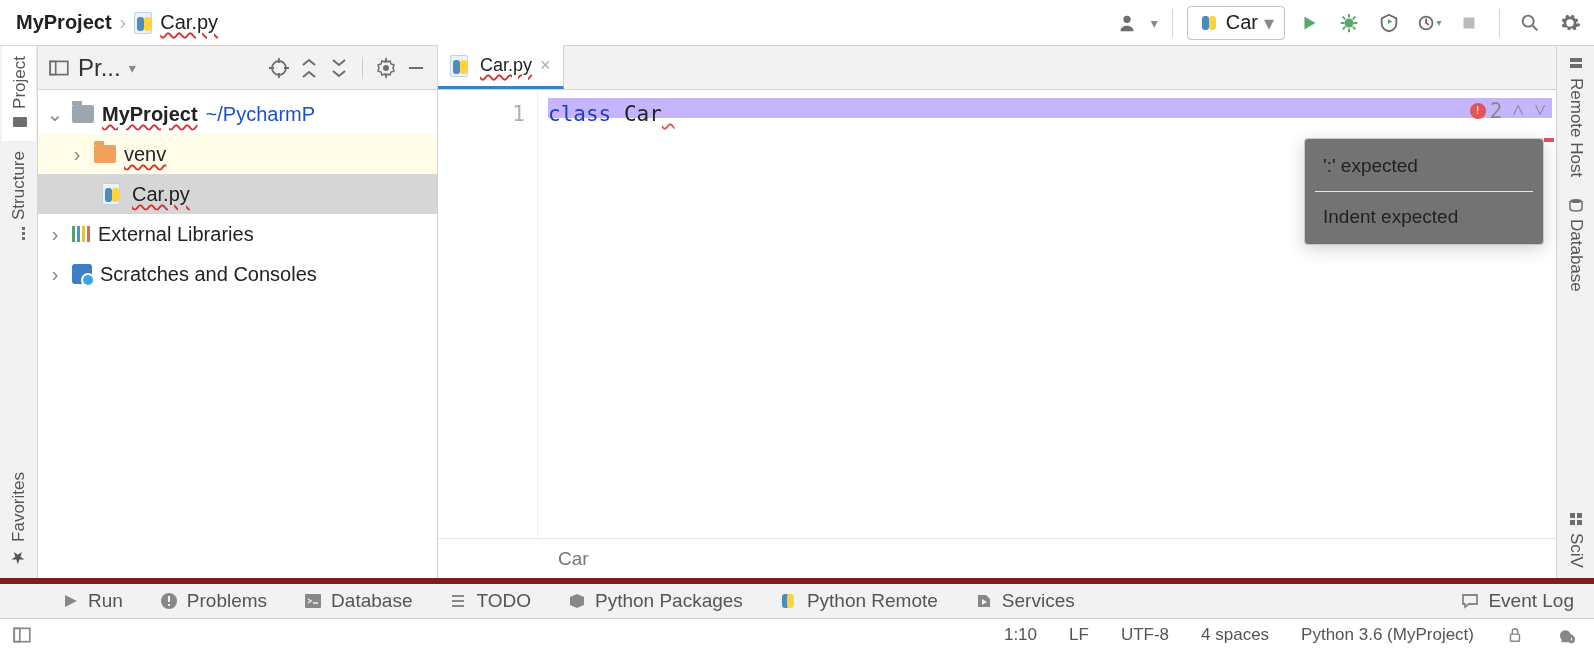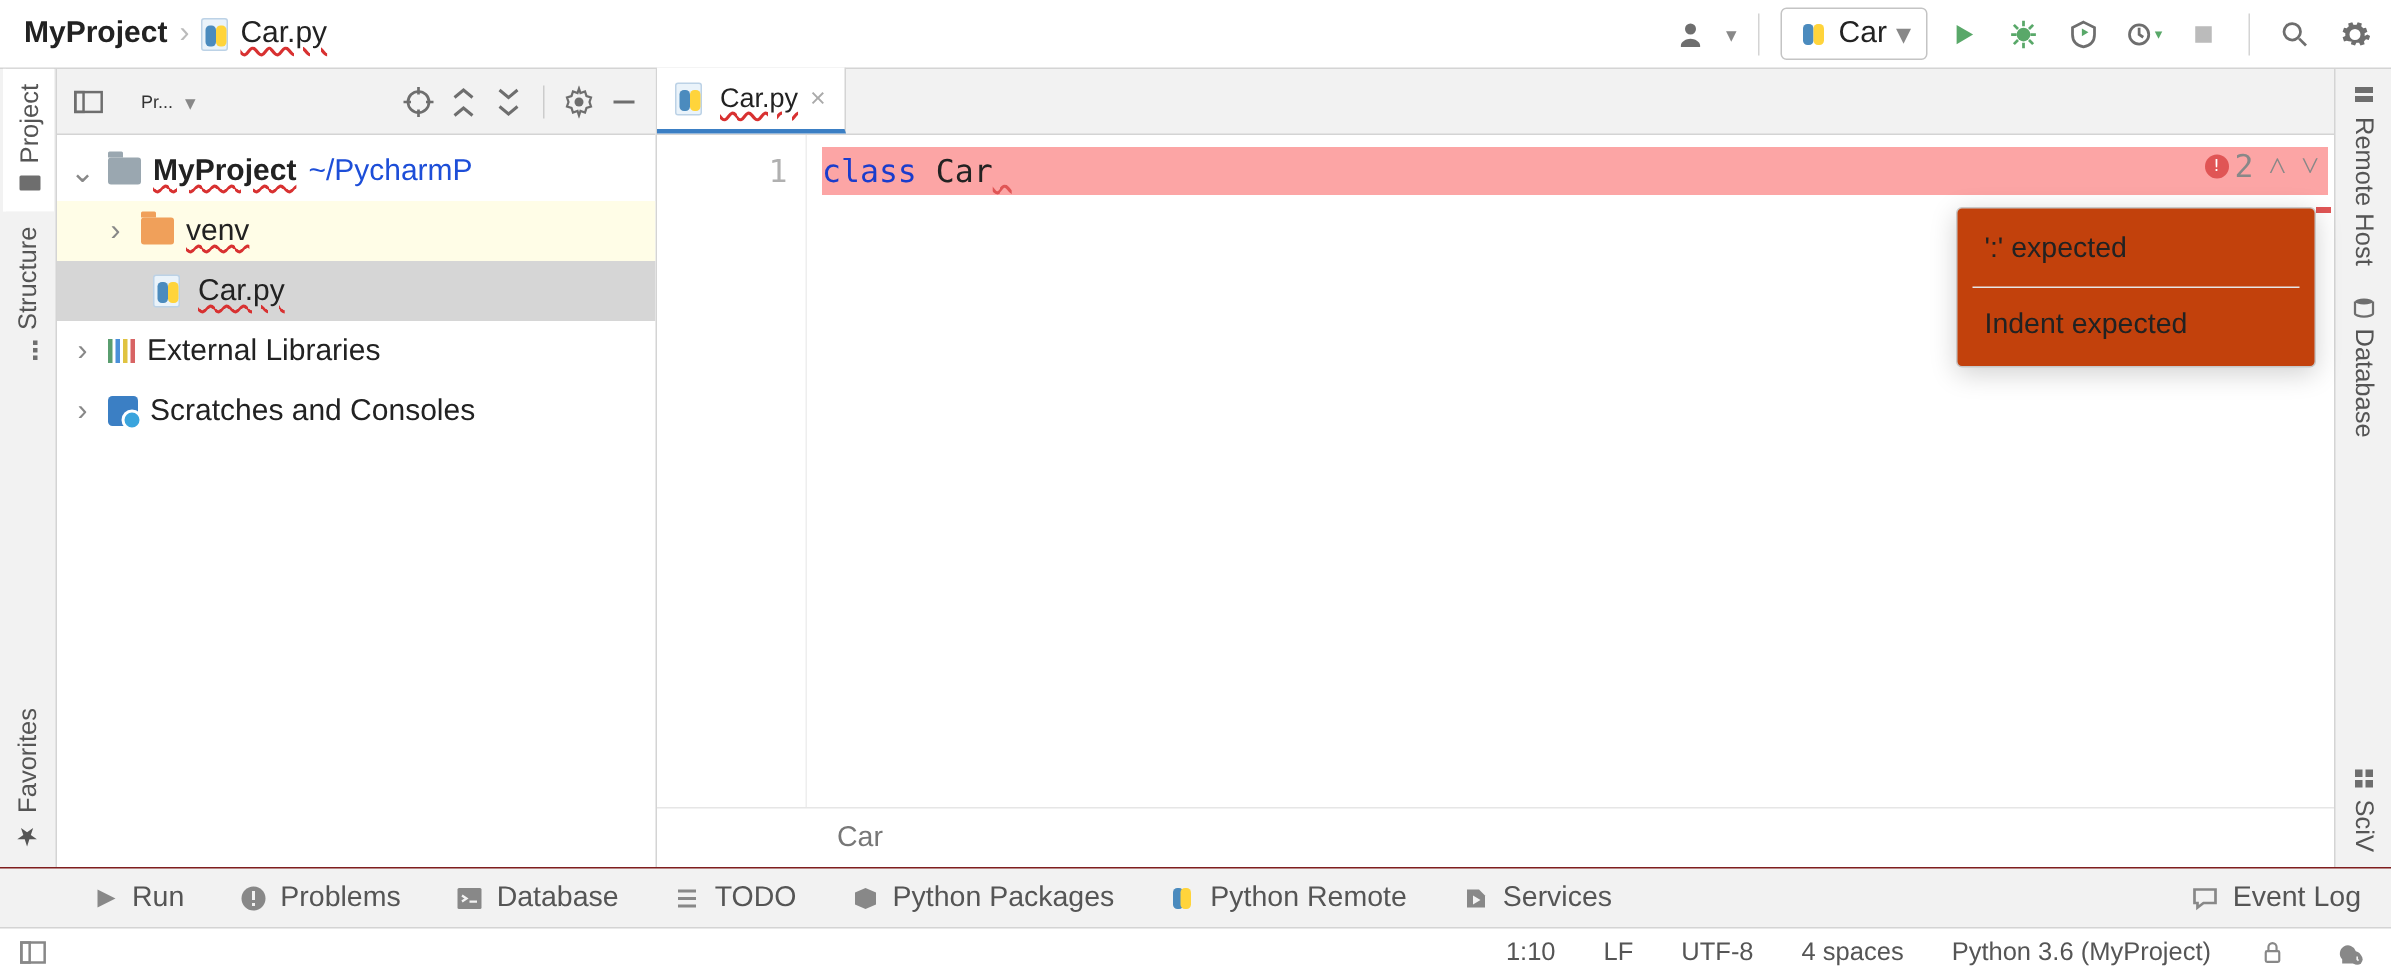--- a/index.html
+++ b/index.html
@@ -79,21 +79,21 @@
 .project-panel {
   width: 400px;
   border-right: 1px solid #d4d4d4;
   display:flex; flex-direction:column;
 }
 .pp-header {
   height:44px; display:flex; align-items:center; padding: 0 10px;
   background:#f2f2f2; border-bottom:1px solid #d4d4d4;
   gap:8px; color:#6e6e6e;
 }
-.pp-header .title { font-size:12px; color:#333;margin-left:16px; }
+.pp-header .title { font-size:24px; color:#333; }
 .pp-header .ic { width:22px;height:22px;display:flex;align-items:center;justify-content:center;}
 .tree { flex:1; overflow:auto; padding-top:4px; font-size:20px; }
 .tree-row { display:flex; align-items:center; height:40px; padding-left:8px; gap:8px;}
 .tree-row .chev{width:18px;text-align:center;color:#888;}
 .tree-row.indent1{padding-left:30px;}
 .tree-row.indent2{padding-left:64px;}
 .tree-row.selected{ background:#d6d6d6;}
 .tree-row.highlight{ background:#fffde7;}
 .proj-bold{font-weight:700;}
 .muted{color:#1d4ed8;}
@@ -113,46 +113,46 @@
 .file-tab {
   height:44px; background:#fff; border-right:1px solid #d4d4d4;
   display:flex; align-items:center; padding:0 12px; gap:8px; font-size:18px;
   border-bottom:3px solid #3b7fc4;
 }
 .file-tab .close{color:#aaa;}
 .editor-body { flex:1; display:flex; position:relative; font-family: Menlo, Consolas, monospace; font-size:21px;}
 .gutter { width:100px; background:#fff; color:#b0b0b0; text-align:right; padding:8px 12px 0 0; border-right:1px solid #eee;}
 .gutter .ln{ height:32px; line-height:32px;}
 .code { flex:1; padding:8px 0 0 10px; position:relative;}
-.code-line{ height:32px; line-height:32px; background:#fca5a5; margin-right:4px;}
+.code-line{ height:20px; line-height:32px; background:#c4b5fd; margin-right:4px;}
 .kw{color:#1a3ccc;}
 .err-wave{ text-decoration: wavy underline #e05555 2px; text-underline-offset:2px;}
 .err-widget{
   position:absolute; top:8px; right:10px; display:flex; gap:10px; align-items:center; color:#888;
 }
 .err-badge{ display:flex; align-items:center; gap:4px; color:#888;}
 .err-dot{ width:16px;height:16px;border-radius:50%;background:#e05555;color:#fff;display:flex;align-items:center;justify-content:center;font-size:11px;}
 .err-mark{ position:absolute; right:2px; top:48px; width:10px; height:4px; background:#e05555;}
 .popup{
   position:absolute; top:48px; right:12px; width:240px;
-  background:#c2410c; border:1px solid #c8c8c8; border-radius:4px;
+  background:#737373; border:1px solid #c8c8c8; border-radius:4px;
   box-shadow:0 4px 18px rgba(0,0,0,.18);
   padding:6px 0; font-family:-apple-system,Arial,sans-serif; font-size:19px;
 }
 .popup .item{ padding:10px 18px;}
 .popup .div{ height:1px;background:#e6e6e6;margin:4px 10px;}
 
 .breadcrumb-bar{
   height:40px; border-top:1px solid #e6e6e6; display:flex; align-items:center;
   padding-left:120px; color:#777; font-size:19px;
 }
 
 
 .bottom-tools{
-  height:40px; background:#f2f2f2; border-top:1px solid #7f1d1d;
+  height:40px; background:#f2f2f2; border-top:6px solid #7f1d1d;
   display:flex; align-items:center; gap:36px; padding:0 20px 0 60px;
   font-size:19px; color:#555;
 }
 .bt-item{display:flex;align-items:center;gap:8px;}
 .bt-ic{width:20px;height:20px;display:flex;align-items:center;justify-content:center;color:#888;}
 
 
 .status-bar{
   height:32px; border-top:1px solid #d4d4d4;
   display:flex; align-items:center; padding:0 12px; font-size:17px; color:#555; gap:20px;

